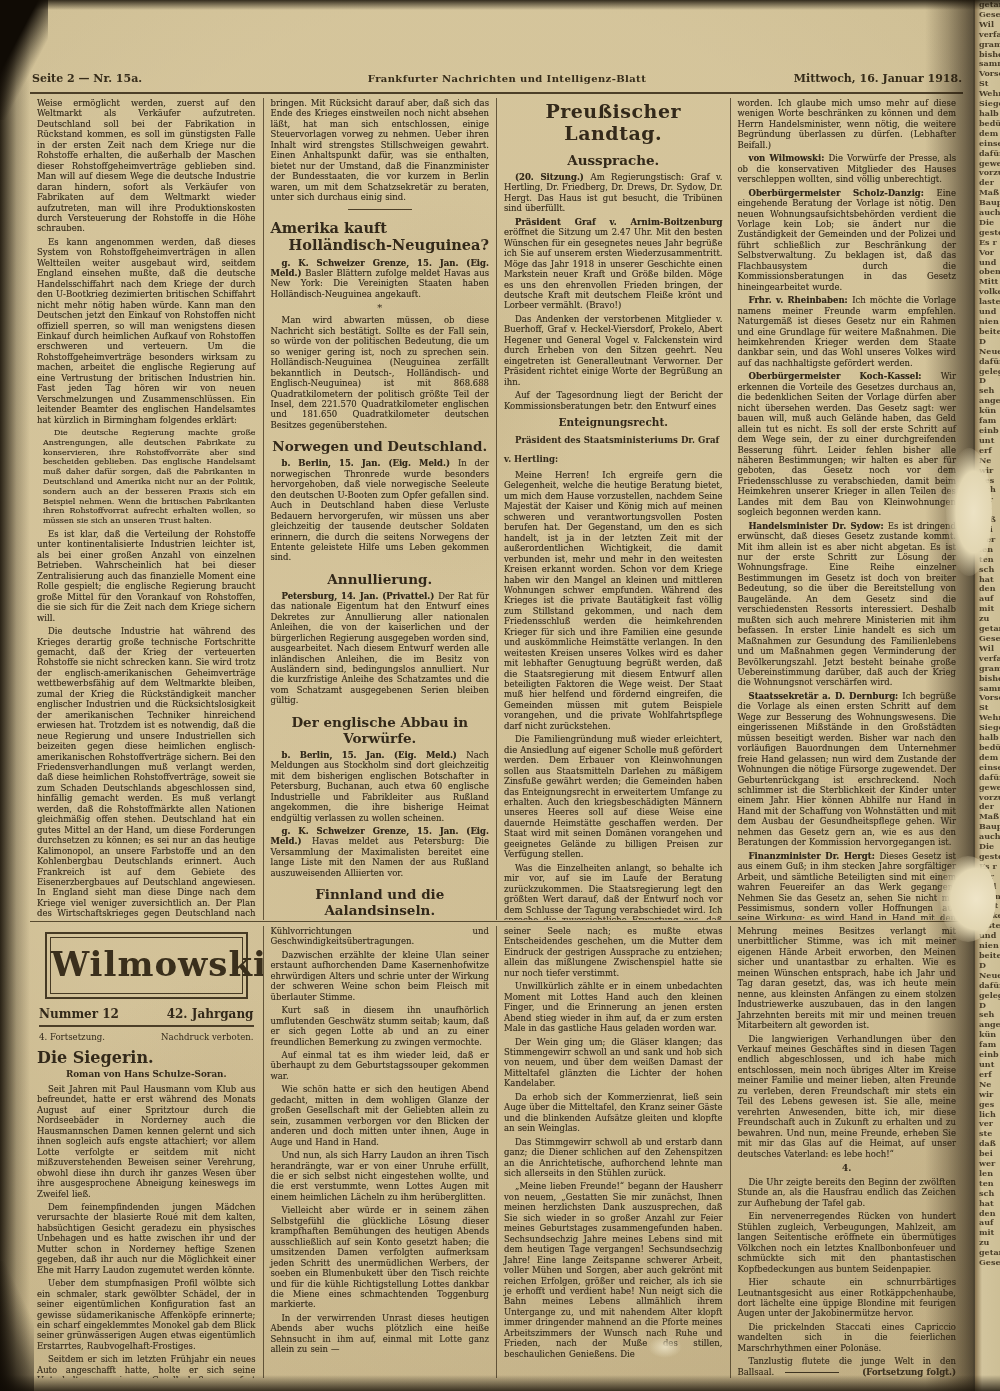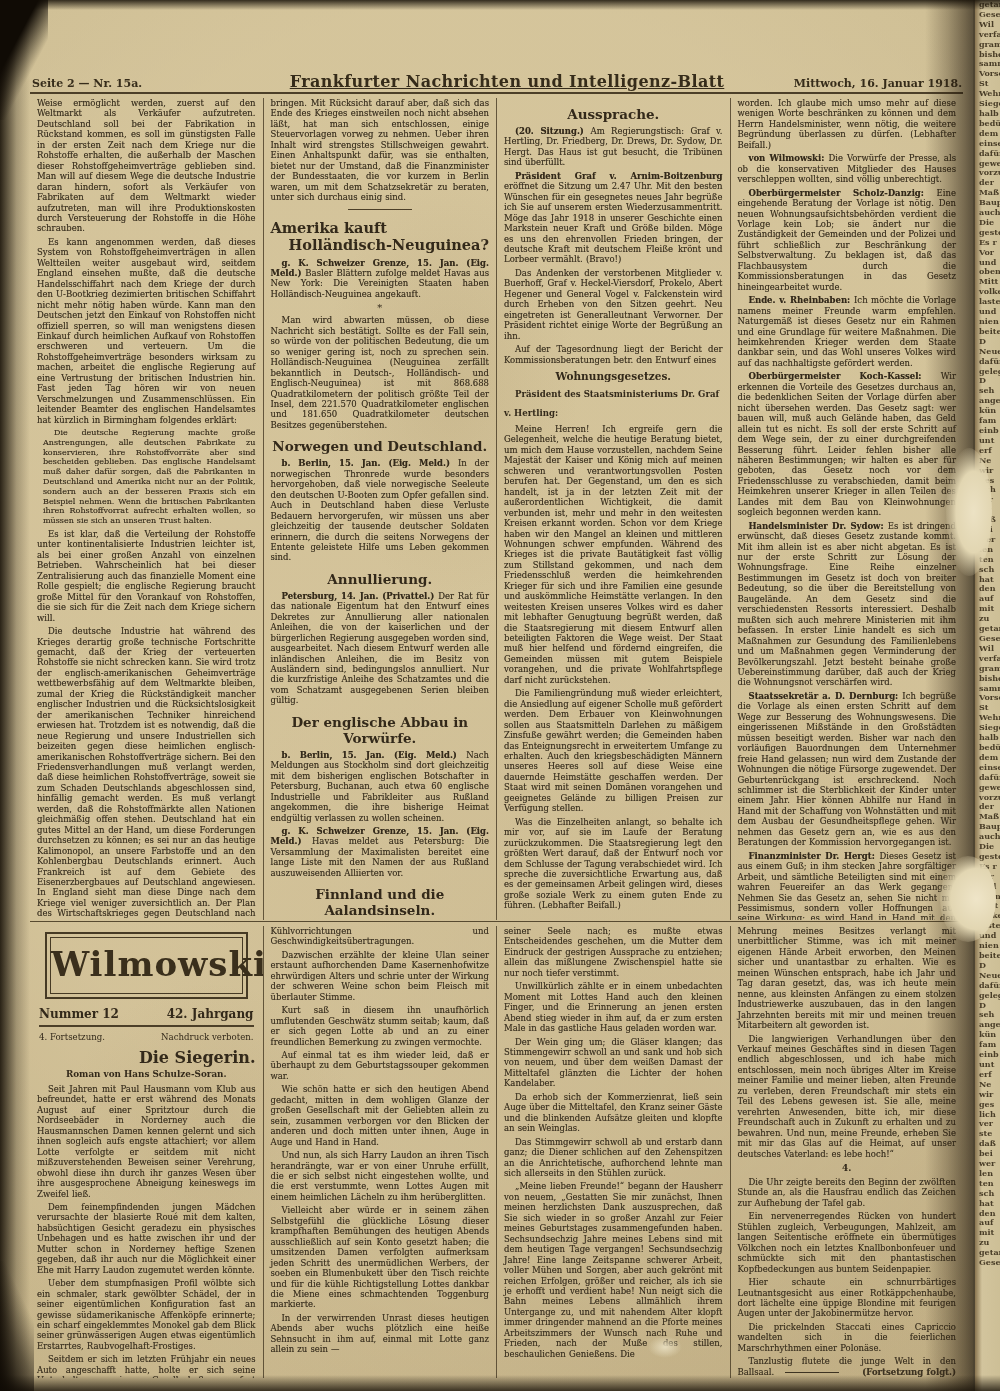--- a/index.html
+++ b/index.html
@@ -33,41 +33,41 @@
   .blotch{position:absolute;border-radius:50%;pointer-events:none;}
   .b1{right:8px;top:448px;width:46px;height:128px;background:radial-gradient(ellipse at 60% 50%,#ece2c4 0%,#e2d6b2 45%,rgba(226,214,178,0) 75%);}
   .b2{right:4px;top:856px;width:56px;height:86px;background:radial-gradient(ellipse at 65% 50%,#efe5c8 0%,#e2d6b2 50%,rgba(226,214,178,0) 78%);}
   .b3{left:648px;top:1336px;width:34px;height:22px;background:radial-gradient(ellipse,#e6dcbd 0%,rgba(230,220,189,0) 70%);}
   .stain1{left:320px;top:180px;width:260px;height:420px;background:radial-gradient(ellipse,rgba(146,120,76,.14),rgba(0,0,0,0) 70%);}
   .stain2{left:60px;top:980px;width:300px;height:300px;background:radial-gradient(ellipse,rgba(146,120,76,.12),rgba(0,0,0,0) 70%);}
 
   
   #header{position:absolute;left:32px;top:72px;width:930px;display:flex;align-items:baseline;color:#362c1a;}
   #header .h-left{width:220px;font-weight:bold;font-size:11px;}
-  #header .h-center{flex:1;text-align:center;font-weight:bold;font-size:16px;letter-spacing:.4px;text-decoration:underline;}
+  #header .h-center{flex:1;text-align:center;font-weight:bold;font-size:10px;letter-spacing:.4px;}
   #header .h-right{width:200px;text-align:right;font-weight:bold;font-size:11px;}
   #header-rule{position:absolute;left:30px;top:92px;width:933px;height:2px;background:#4c3f28;}
   #bottom-rule{position:absolute;left:30px;top:921px;width:933px;height:1px;background:#574a30;}
 
   
   .section{position:absolute;left:30px;width:933px;display:flex;}
   #main{top:98px;height:822px;}
   #bottom{top:926px;height:452px;}
   .col{flex:1 1 0;padding:0 7px;overflow:hidden;height:100%;}
   .col + .col{border-left:1px solid rgba(70,57,35,.8);}
 
   
   .p{margin:0 0 3px;font-size:8.5px;line-height:10.45px;text-align:justify;color:#3d3322;
      text-indent:11px;word-spacing:.4px;text-shadow:0 0 .4px rgba(61,51,34,.6);}
   .p.flush{text-indent:0;}
   .p.small{font-size:8px;line-height:9.8px;padding-left:6px;}
   .p b{color:#33291a;}
   .hl{margin:8px 0 4px;text-align:center;font-weight:bold;font-size:13.5px;color:#33291a;}
   .HL{margin:2px 0 2px;text-align:center;font-weight:bold;font-size:19px;letter-spacing:.5px;color:#33291a;}
-  .H2{margin:6px 0 2px;text-align:right;font-weight:bold;font-size:16px;color:#33291a;}
+  .H2{margin:6px 0 2px;text-align:left;font-weight:bold;font-size:16px;color:#33291a;}
   .sub{margin:5px 0 3px;text-align:center;font-weight:bold;font-size:10.5px;color:#33291a;}
   .namep{margin:2px 0 1px;font-weight:bold;font-size:8.6px;line-height:19px;color:#33291a;text-indent:11px;}
   .h2a{margin-top:9px;font-weight:bold;font-size:14.5px;color:#33291a;text-align:left;line-height:17px;}
   .h2b{margin-bottom:5px;font-weight:bold;font-size:14.5px;color:#33291a;text-align:right;line-height:17px;}
   .star{text-align:center;font-size:10px;margin:2px 0;color:#33291a;}
   .shortrule{width:64px;height:1px;background:#4c3f28;margin:6px auto 7px;}
   .centerline{text-align:center;font-size:9px;font-weight:bold;margin:4px 0;color:#33291a;}
   .byline{text-align:center;font-weight:bold;font-size:8.8px;margin:0 0 5px;color:#33291a;}
   .trail{float:right;font-weight:bold;}
   .dash{display:inline-block;width:54px;border-bottom:1px solid #3d3322;margin:0 4px 2px 8px;}
@@ -116,36 +116,37 @@
         <div class="hl">Norwegen und Deutschland.</div>
         <p class="p"><b>b. Berlin, 15. Jan. (Eig. Meld.) </b>In der norwegischen Thronrede wurde besonders hervorgehoben, daß viele norwegische Seeleute den deutschen U-Booten zum Opfer gefallen sind. Auch in Deutschland haben diese Verluste Bedauern hervorgerufen, wir müssen uns aber gleichzeitig der tausende deutscher Soldaten erinnern, die durch die seitens Norwegens der Entente geleistete Hilfe ums Leben gekommen sind.</p>
         <div class="hl">Annullierung.</div>
         <p class="p"><b>Petersburg, 14. Jan. (Privattel.) </b>Der Rat für das nationale Eigentum hat den Entwurf eines Dekretes zur Annullierung aller nationalen Anleihen, die von der kaiserlichen und der bürgerlichen Regierung ausgegeben worden sind, ausgearbeitet. Nach diesem Entwurf werden alle inländischen Anleihen, die im Besitz von Ausländern sind, bedingungslos annulliert. Nur die kurzfristige Anleihe des Schatzamtes und die vom Schatzamt ausgegebenen Serien bleiben gültig.</p>
         <div class="hl">Der englische Abbau in Vorwürfe.</div>
         <p class="p"><b>b. Berlin, 15. Jan. (Eig. Meld.) </b>Nach Meldungen aus Stockholm sind dort gleichzeitig mit dem bisherigen englischen Botschafter in Petersburg, Buchanan, auch etwa 60 englische Industrielle und Fabrikleiter aus Rußland angekommen, die ihre bisherige Heimat endgültig verlassen zu wollen scheinen.</p>
         <p class="p"><b>g. K. Schweizer Grenze, 15. Jan. (Eig. Meld.) </b>Havas meldet aus Petersburg: Die Versammlung der Maximalisten bereitet eine lange Liste mit den Namen der aus Rußland auszuweisenden Alliierten vor.</p>
         <div class="hl">Finnland und die Aalandsinseln.</div>
       </div>
     <div class="col">
+        <div class="HL">Preußischer Landtag.</div>
         <div class="hl">Aussprache.</div>
         <p class="p"><b>(20. Sitzung.) </b>Am Regierungstisch: Graf v. Hertling, Dr. Friedberg, Dr. Drews, Dr. Sydow, Dr. Hergt. Das Haus ist gut besucht, die Tribünen sind überfüllt.</p>
         <p class="p"><b>Präsident Graf v. Arnim-Boitzenburg </b>eröffnet die Sitzung um 2.47 Uhr. Mit den besten Wünschen für ein gesegnetes neues Jahr begrüße ich Sie auf unserem ersten Wiederzusammentritt. Möge das Jahr 1918 in unserer Geschichte einen Markstein neuer Kraft und Größe bilden. Möge es uns den ehrenvollen Frieden bringen, der deutsche Kraft mit deutschem Fleiße krönt und Lorbeer vermählt. (Bravo!)</p>
         <p class="p">Das Andenken der verstorbenen Mitglieder v. Buerhoff, Graf v. Heckel-Viersdorf, Prokelo, Abert Hegener und General Vogel v. Falckenstein wird durch Erheben von den Sitzen geehrt. Neu eingetreten ist Generalleutnant Verworner. Der Präsident richtet einige Worte der Begrüßung an ihn.</p>
         <p class="p">Auf der Tagesordnung liegt der Bericht der Kommissionsberatungen betr. den Entwurf eines</p>
-        <div class="sub">Wohnungsgesetzes.</div>
+        <div class="sub">Enteignungsrecht.</div>
         <p class="namep">Präsident des Staatsministeriums Dr. Graf v. Hertling:</p>
         <p class="p">Meine Herren! Ich ergreife gern die Gelegenheit, welche die heutige Beratung bietet, um mich dem Hause vorzustellen, nachdem Seine Majestät der Kaiser und König mich auf meinen schweren und verantwortungsvollen Posten berufen hat. Der Gegenstand, um den es sich handelt, ist ja in der letzten Zeit mit der außerordentlichen Wichtigkeit, die damit verbunden ist, mehr und mehr in den weitesten Kreisen erkannt worden. Schon vor dem Kriege haben wir den Mangel an kleinen und mittleren Wohnungen schwer empfunden. Während des Krieges ist die private Bautätigkeit fast völlig zum Stillstand gekommen, und nach dem Friedensschluß werden die heimkehrenden Krieger für sich und ihre Familien eine gesunde und auskömmliche Heimstätte verlangen. In den weitesten Kreisen unseres Volkes wird es daher mit lebhafter Genugtuung begrüßt werden, daß die Staatsregierung mit diesem Entwurf allen beteiligten Faktoren die Wege weist. Der Staat muß hier helfend und fördernd eingreifen, die Gemeinden müssen mit gutem Beispiele vorangehen, und die private Wohlfahrtspflege darf nicht zurückstehen.</p>
         <p class="p">Die Familiengründung muß wieder erleichtert, die Ansiedlung auf eigener Scholle muß gefördert werden. Dem Erbauer von Kleinwohnungen sollen aus Staatsmitteln Darlehen zu mäßigem Zinsfuße gewährt werden; die Gemeinden haben das Enteignungsrecht in erweitertem Umfange zu erhalten. Auch den kriegsbeschädigten Männern unseres Heeres soll auf diese Weise eine dauernde Heimstätte geschaffen werden. Der Staat wird mit seinen Domänen vorangehen und geeignetes Gelände zu billigen Preisen zur Verfügung stellen.</p>
         <p class="p">Was die Einzelheiten anlangt, so behalte ich mir vor, auf sie im Laufe der Beratung zurückzukommen. Die Staatsregierung legt den größten Wert darauf, daß der Entwurf noch vor dem Schlusse der Tagung verabschiedet wird. Ich spreche die zuversichtliche Erwartung aus, daß es der gemeinsamen Arbeit gelingen wird, dieses große soziale Werk zu einem guten Ende zu führen. (Lebhafter Beifall.)</p>
       </div>
     <div class="col">
         <p class="p flush">worden. Ich glaube mich umso mehr auf diese wenigen Worte beschränken zu können und dem Herrn Handelsminister, wenn nötig, die weitere Begründung überlassen zu dürfen. (Lebhafter Beifall.)</p>
         <p class="p"><b>von Wilmowski: </b>Die Vorwürfe der Presse, als ob die konservativen Mitglieder des Hauses verschleppen wollten, sind völlig unberechtigt.</p>
         <p class="p"><b>Oberbürgermeister Scholz-Danzig: </b>Eine eingehende Beratung der Vorlage ist nötig. Den neuen Wohnungsaufsichtsbehörden verdient die Vorlage kein Lob; sie ändert nur die Zuständigkeit der Gemeinden und der Polizei und führt schließlich zur Beschränkung der Selbstverwaltung. Zu beklagen ist, daß das Flachbausystem durch die Kommissionsberatungen in das Gesetz hineingearbeitet wurde.</p>
-        <p class="p"><b>Ende. v. Rheinbaben: </b>Ich möchte die Vorlage namens meiner Freunde warm empfehlen. Naturgemäß ist dieses Gesetz nur ein Rahmen und eine Grundlage für weitere Maßnahmen. Die heimkehrenden Krieger werden dem Staate dankbar sein, und das Wohl unseres Volkes wird auf das nachhaltigste gefördert werden.</p>
+        <p class="p"><b>Frhr. v. Rheinbaben: </b>Ich möchte die Vorlage namens meiner Freunde warm empfehlen. Naturgemäß ist dieses Gesetz nur ein Rahmen und eine Grundlage für weitere Maßnahmen. Die heimkehrenden Krieger werden dem Staate dankbar sein, und das Wohl unseres Volkes wird auf das nachhaltigste gefördert werden.</p>
         <p class="p"><b>Oberbürgermeister Koch-Kassel: </b>Wir erkennen die Vorteile des Gesetzes durchaus an, die bedenklichen Seiten der Vorlage dürfen aber nicht übersehen werden. Das Gesetz sagt: wer bauen will, muß auch Gelände haben, das Geld allein tut es nicht. Es soll der erste Schritt auf dem Wege sein, der zu einer durchgreifenden Besserung führt. Leider fehlen bisher alle näheren Bestimmungen; wir halten es aber für geboten, das Gesetz noch vor dem Friedensschlusse zu verabschieden, damit beim Heimkehren unserer Krieger in allen Teilen des Landes mit dem Bau von Kleinwohnungen sogleich begonnen werden kann.</p>
         <p class="p"><b>Handelsminister Dr. Sydow: </b>Es ist dringend erwünscht, daß dieses Gesetz zustande kommt. Mit ihm allein ist es aber nicht abgetan. Es ist nur der erste Schritt zur Lösung der Wohnungsfrage. Eine Reihe einzelner Bestimmungen im Gesetz ist doch von breiter Bedeutung, so die über die Bereitstellung von Baugelände. An dem Gesetz sind die verschiedensten Ressorts interessiert. Deshalb mußten sich auch mehrere Ministerien mit ihm befassen. In erster Linie handelt es sich um Maßnahmen zur Gesundung des Familienlebens und um Maßnahmen gegen Verminderung der Bevölkerungszahl. Jetzt besteht beinahe große Uebereinstimmung darüber, daß auch der Krieg die Wohnungsnot verschärfen wird.</p>
         <p class="p"><b>Staatssekretär a. D. Dernburg: </b>Ich begrüße die Vorlage als einen ersten Schritt auf dem Wege zur Besserung des Wohnungswesens. Die eingerissenen Mißstände in den Großstädten müssen beseitigt werden. Bisher war nach den vorläufigen Bauordnungen dem Unternehmer freie Hand gelassen; nun wird dem Zustande der Wohnungen die nötige Fürsorge zugewendet. Der Geburtenrückgang ist erschreckend. Noch schlimmer ist die Sterblichkeit der Kinder unter einem Jahr. Hier können Abhilfe nur Hand in Hand mit der Schaffung von Wohnstätten und mit dem Ausbau der Gesundheitspflege gehen. Wir nehmen das Gesetz gern an, wie es aus den Beratungen der Kommission hervorgegangen ist.</p>
         <p class="p"><b>Finanzminister Dr. Hergt: </b>Dieses Gesetz ist aus einem Guß; in ihm stecken Jahre sorgfältiger Arbeit, und sämtliche Beteiligten sind mit einem wahren Feuereifer an das Werk gegangen. Nehmen Sie das Gesetz an, sehen Sie nicht mit Pessimismus, sondern voller Hoffnungen auf seine Wirkung; es wird Hand in Hand mit den Gemeinden und der privaten Fürsorge der Bevölkerung die Wohnung und die Arbeit zu geben vermögen, wie es die Regierung</p>
       </div>
   </div>
 
   <div id="bottom-rule"></div>
 
   <div id="bottom" class="section">

